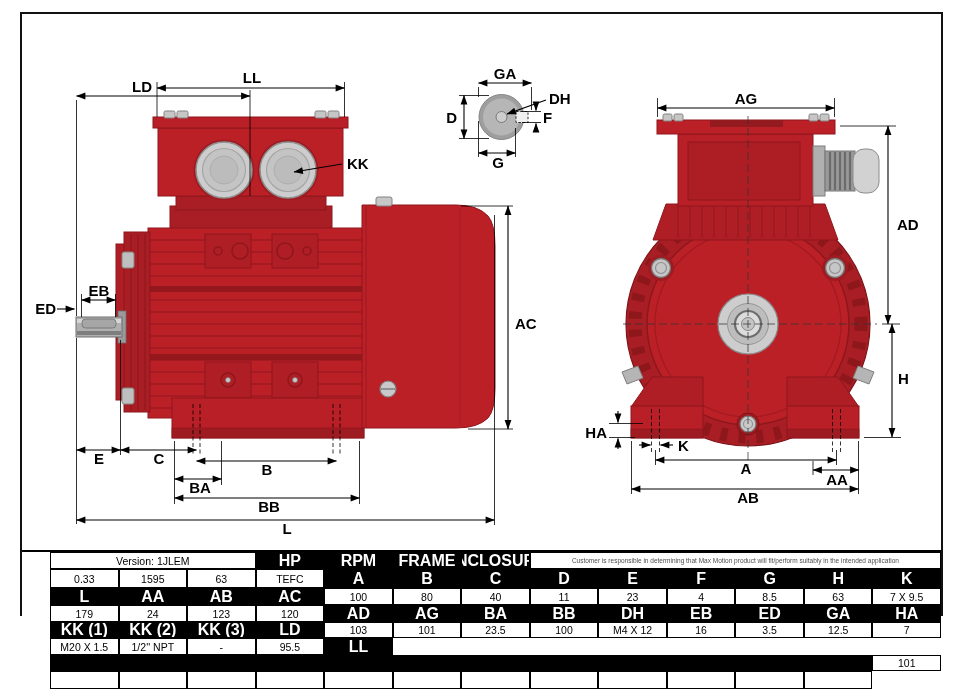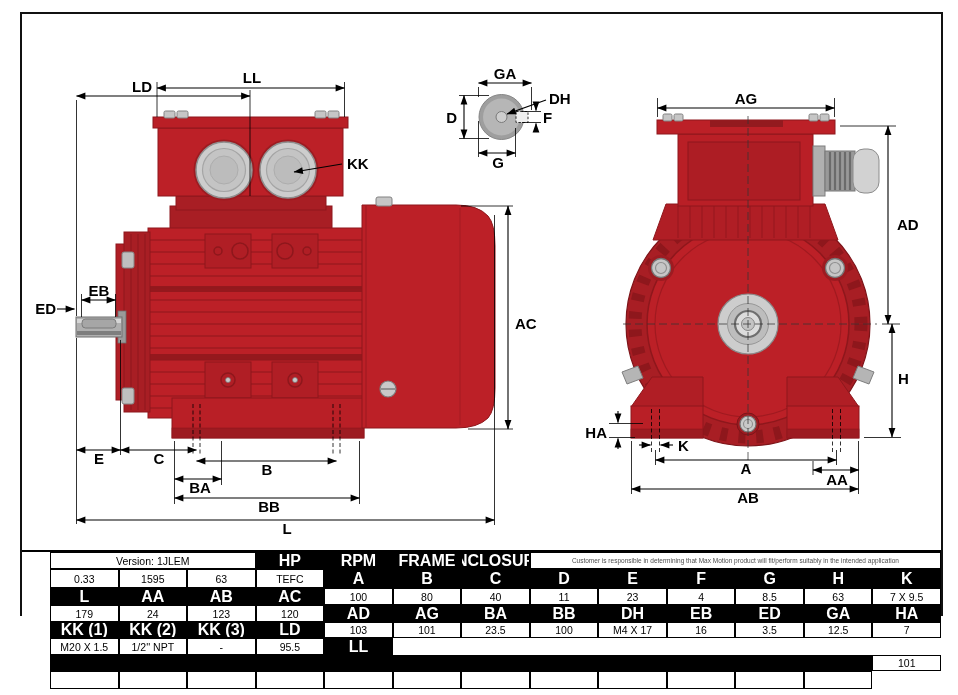--- a/index.html
+++ b/index.html
@@ -364,21 +364,21 @@
     <div class="c hdr">HA</div>
     <div class="c hdr">KK (1)</div>
     <div class="c hdr">KK (2)</div>
     <div class="c hdr">KK (3)</div>
     <div class="c hdr">LD</div>
 
     <div class="c">103</div>
     <div class="c">101</div>
     <div class="c">23.5</div>
     <div class="c">100</div>
-    <div class="c">M4 X 17</div>
+    <div class="c">M4 X 12</div>
     <div class="c">16</div>
     <div class="c">3.5</div>
     <div class="c">12.5</div>
     <div class="c">7</div>
     <div class="c">M20 X 1.5</div>
     <div class="c">1/2'' NPT</div>
     <div class="c">-</div>
     <div class="c">95.5</div>
 
     <div class="c hdr">LL</div>

